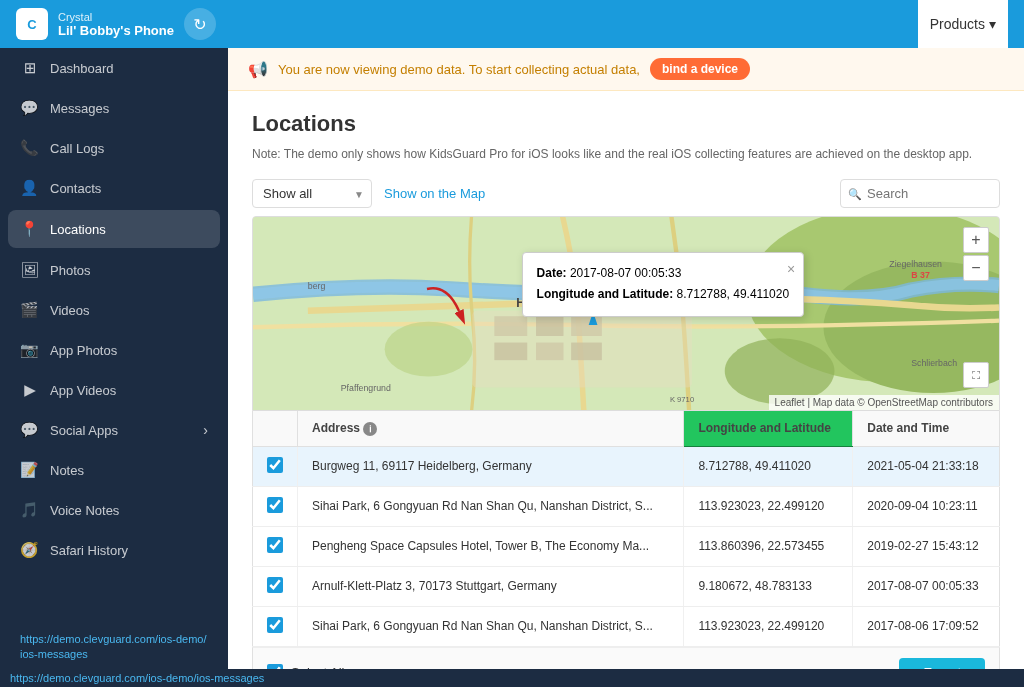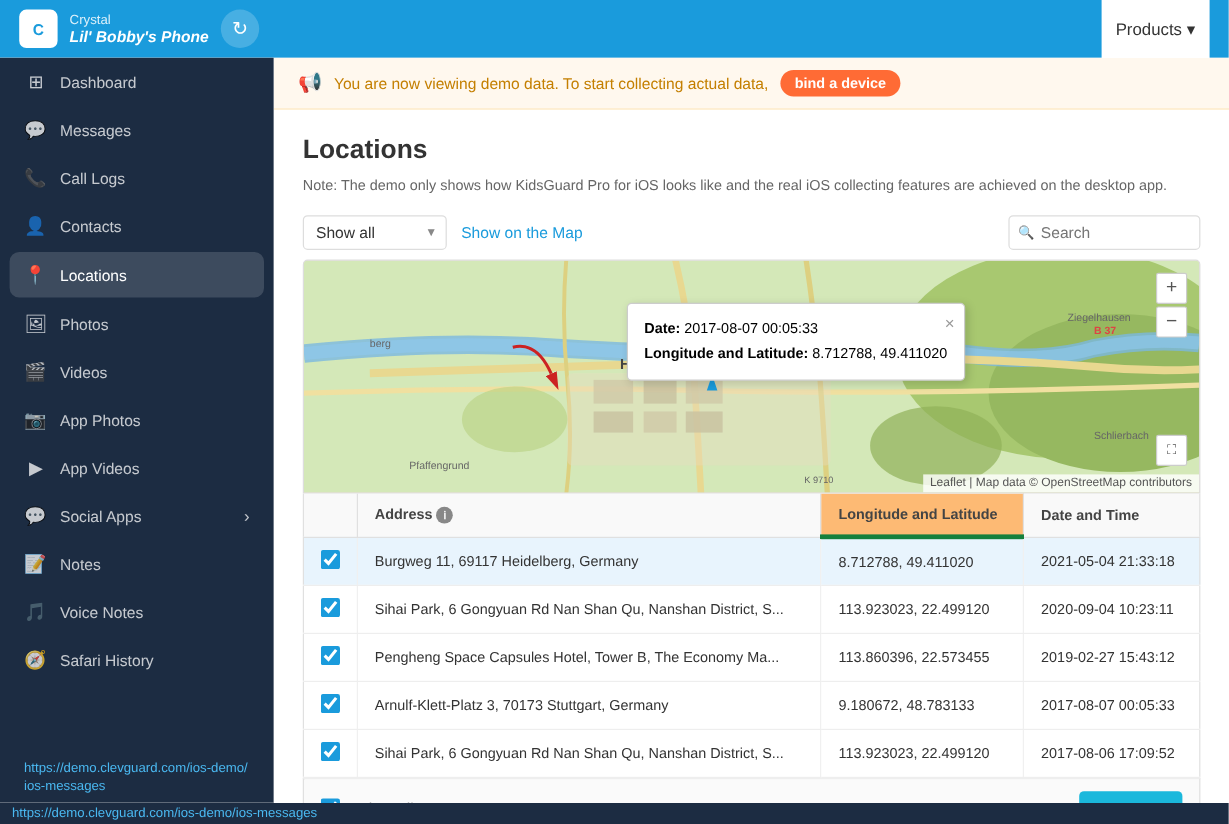--- a/index.html
+++ b/index.html
@@ -6,21 +6,21 @@
     body { font-family: -apple-system, BlinkMacSystemFont, 'Segoe UI', sans-serif; font-size: 13px; background: #f5f5f5; display: flex; flex-direction: column; height: 687px; overflow: hidden; }
   </style>
 </head>
 <body>
 
 <div style="background:#1a9bdc; display:flex; align-items:center; justify-content:space-between; padding:0 16px; height:48px; flex-shrink:0;">
   <div style="display:flex; align-items:center; gap:10px;">
     <div style="width:32px;height:32px;background:white;border-radius:6px;display:flex;align-items:center;justify-content:center;font-weight:bold;font-size:13px;color:#1a9bdc;">C</div>
     <div>
       <div style="color:rgba(255,255,255,0.85);font-size:11px;">Crystal</div>
-      <div style="color:white;font-size:13px;font-weight:600;font-style:italic;">Lil' Bobby's Phone</div>
+      <div style="color:white;font-size:13px;font-weight:600;">Lil' Bobby's Phone</div>
     </div>
     <div style="width:32px;height:32px;background:rgba(255,255,255,0.2);border-radius:50%;display:flex;align-items:center;justify-content:center;color:white;font-size:16px;cursor:pointer;">↻</div>
   </div>
   <div style="color:#333;font-size:14px;background:white;padding:21px 12px;border-radius:4px;cursor:pointer;display:flex;align-items:center;gap:4px;">
     <span>Products</span>
     <span>▾</span>
   </div>
 </div>
 
 <div style="display:flex;flex:1;overflow:hidden;height:calc(687px - 48px - 18px);">
@@ -180,21 +180,21 @@
         </div>
         <button style="position:absolute;bottom:22px;right:10px;width:26px;height:26px;background:white;border:1px solid #ccc;cursor:pointer;color:#555;border-radius:2px;font-size:11px;z-index:10;">⛶</button>
         <div style="position:absolute;bottom:0;right:0;background:rgba(255,255,255,0.8);font-size:10px;padding:2px 6px;color:#555;">Leaflet | Map data © OpenStreetMap contributors</div>
       </div>
 
       <table style="width:100%;border-collapse:collapse;border:1px solid #e0e0e0;border-top:none;">
         <thead>
           <tr>
             <th style="background:#f9f9f9;padding:10px 14px;text-align:left;font-weight:600;font-size:12px;color:#444;border-bottom:1px solid #e0e0e0;border-right:1px solid #e0e0e0;width:44px;"></th>
             <th style="background:#f9f9f9;padding:10px 14px;text-align:left;font-weight:600;font-size:12px;color:#444;border-bottom:1px solid #e0e0e0;border-right:1px solid #e0e0e0;">Address <span style="display:inline-block;width:14px;height:14px;background:#888;color:white;border-radius:50%;font-size:9px;text-align:center;line-height:14px;vertical-align:middle;">ℹ</span></th>
-            <th style="background:#fdba74;padding:10px 14px;text-align:left;font-weight:600;font-size:12px;color:#444;border-bottom:4px solid #15803d;border-right:1px solid #e0e0e0;">Longitude and Latitude</th>
+            <th style="background:#22c55e;padding:10px 14px;text-align:left;font-weight:600;font-size:12px;color:#444;border-bottom:1px solid #15803d;border-right:1px solid #e0e0e0;">Longitude and Latitude</th>
             <th style="background:#f9f9f9;padding:10px 14px;text-align:left;font-weight:600;font-size:12px;color:#444;border-bottom:1px solid #e0e0e0;">Date and Time</th>
           </tr>
         </thead>
         <tbody id="table-body">
             <tr style="background: rgb(232, 244, 253);">
     <td style="padding:10px 14px;border-bottom:1px solid #eee;vertical-align:middle;border-right:1px solid #f0f0f0;">
       <input type="checkbox" checked="" style="width: 16px; height: 16px; accent-color: rgb(26, 155, 220); cursor: pointer;">
     </td>
     <td style="padding:10px 14px;border-bottom:1px solid #eee;font-size:12px;color:#333;border-right:1px solid #f0f0f0;">Burgweg 11, 69117 Heidelberg, Germany</td>
     <td style="padding:10px 14px;border-bottom:1px solid #eee;font-size:12px;color:#333;border-right:1px solid #f0f0f0;">8.712788, 49.411020</td>

